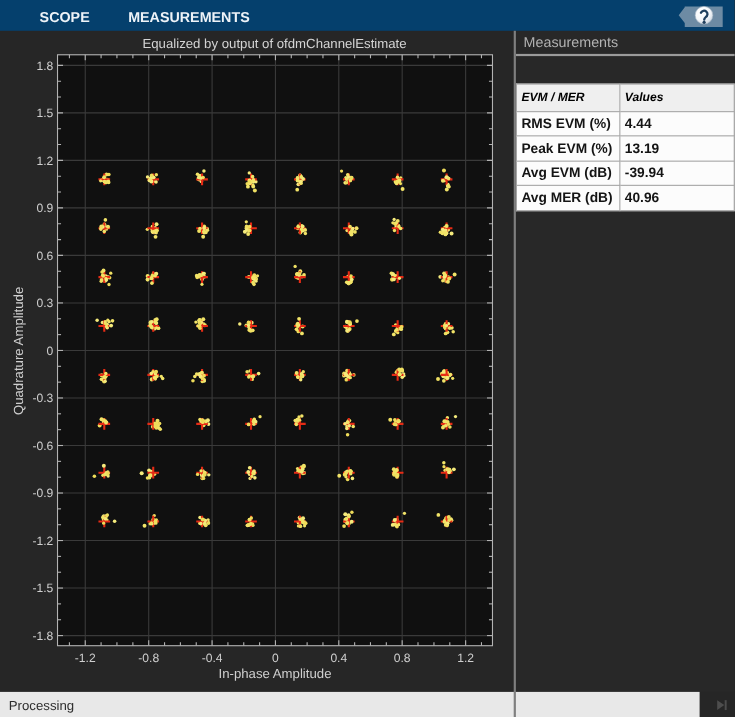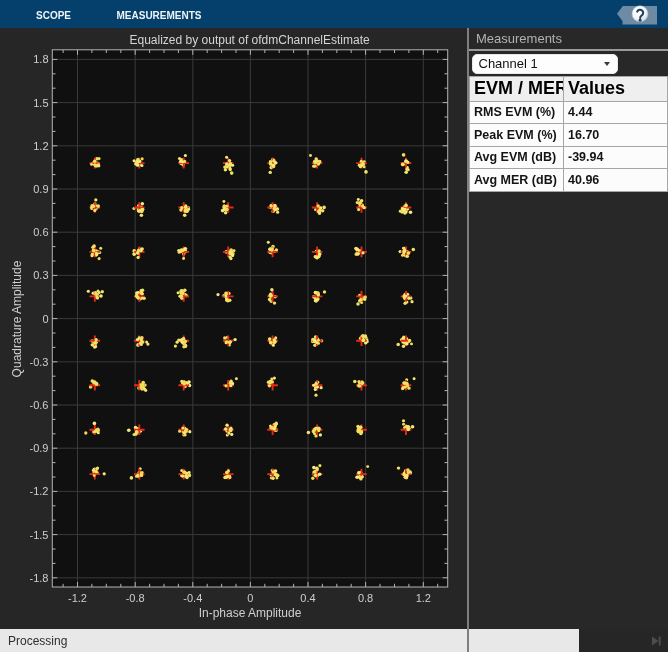--- a/index.html
+++ b/index.html
@@ -1,38 +1,38 @@
 <!DOCTYPE html>
 <html><head><meta charset="utf-8">
 <style>
   html,body { margin:0; padding:0; }
   body { width:668px; height:652px; position:relative; overflow:hidden;
          font-family:"Liberation Sans", sans-serif; background:#262626; }
   .toolbar { position:absolute; left:0; top:0; width:668px; height:28px; background:#05406d; }
   .tab { position:absolute; top:0; height:28px; line-height:31px; color:#eef3f8;
-          font-size:10px; font-weight:bold; letter-spacing:0px; }
+          font-size:13px; font-weight:bold; letter-spacing:0px; }
   .helptag { position:absolute; left:616px; top:3px; }
   .panel { position:absolute; left:469px; top:28px; width:199px; height:601px; background:#282828; }
   .ptitle { position:absolute; left:7px; top:0; width:185px; height:21px; line-height:22px;
              color:#b2b2b2; font-size:13px; }
   .psep { position:absolute; left:0; top:21px; width:199px; height:2px; background:#9b9b9b; }
   .dropdown { position:absolute; left:2.5px; top:25.5px; width:138px; height:18px; background:#fdfdfd;
               border:1px solid #e8e8e8; border-radius:5px; color:#111; font-size:13px; line-height:18.5px;
               padding-left:6px; }
   .caret { position:absolute; right:7px; top:7.5px; width:0; height:0;
             border-left:3.6px solid transparent; border-right:3.6px solid transparent;
             border-top:4.2px solid #3c3c3c; }
   table.meas { position:absolute; left:0; top:48px; width:199px; border-collapse:collapse;
                table-layout:fixed; background:#fcfcfc; font-size:12.5px; color:#141414; }
   table.meas td, table.meas th { border:1px solid #a6a6a6; padding:0 0 0 4px; text-align:left;
                                  font-weight:bold; height:21.5px; white-space:nowrap; overflow:hidden; }
-  table.meas th { background:#efefef; font-weight:bold; height:23.5px; color:#000; font-size:18px; }
+  table.meas th { background:#efefef; font-weight:bold; height:23.5px; color:#000; font-size:11px;font-style:italic; }
   td.v, th.v { width:99px;margin-left:19px; }
   .divider { position:absolute; left:467px; top:28px; width:2px; height:624px; background:#7f7f7f; z-index:5; }
-  .status { position:absolute; left:0; top:629px; width:579px; height:23px; background:#e8e8e8; }
+  .status { position:absolute; left:0; top:629px; width:636px; height:23px; background:#e8e8e8; }
   .status .txt { position:absolute; left:8px; top:0; height:23px; line-height:24px; color:#2e2e2e; font-size:12px; }
 </style></head>
 <body>
 <svg width="467" height="601" viewBox="0 0 467 601" style="position:absolute;left:0;top:28px;">
     <rect x="0" y="0" width="467" height="601" fill="#262626"></rect>
 <rect x="52.3" y="21.8" width="395.4" height="537.2" fill="#101010"></rect>
 <g stroke="#3a3a3a" stroke-width="1">
       <line x1="77.5" y1="21.8" x2="77.5" y2="559.0"></line>
       <line x1="135.2" y1="21.8" x2="135.2" y2="559.0"></line>
       <line x1="192.8" y1="21.8" x2="192.8" y2="559.0"></line>
@@ -1125,34 +1125,33 @@
       <circle cx="407.1" cy="141.2" r="1.74" fill="#f5eb7c"></circle>
       <circle cx="407.3" cy="140.8" r="1.50" fill="#f0e163"></circle>
       <circle cx="407.8" cy="134.4" r="1.50" fill="#f2e468"></circle>
       <circle cx="402.7" cy="136.4" r="1.84" fill="#f2e468"></circle>
       <circle cx="408.3" cy="141.8" r="1.51" fill="#f2e468"></circle>
     </g>
   </svg>
 <div class="panel">
   <div class="ptitle">Measurements</div>
   <div class="psep"></div>
-  <div class="dropdown">Channel 1<div class="caret"></div></div>
   <table class="meas">
     <tbody>
         <tr>
           <th>EVM / MER</th>
           <th class="v">Values</th>
         </tr>
     <tr>
           <td>RMS EVM (%)</td>
           <td class="v">4.44</td>
         </tr>
     <tr>
           <td>Peak EVM (%)</td>
-          <td class="v">16.70</td>
+          <td class="v">13.19</td>
         </tr>
     <tr>
           <td>Avg EVM (dB)</td>
           <td class="v">-39.94</td>
         </tr>
     <tr>
           <td>Avg MER (dB)</td>
           <td class="v">40.96</td>
         </tr>
   </tbody>

